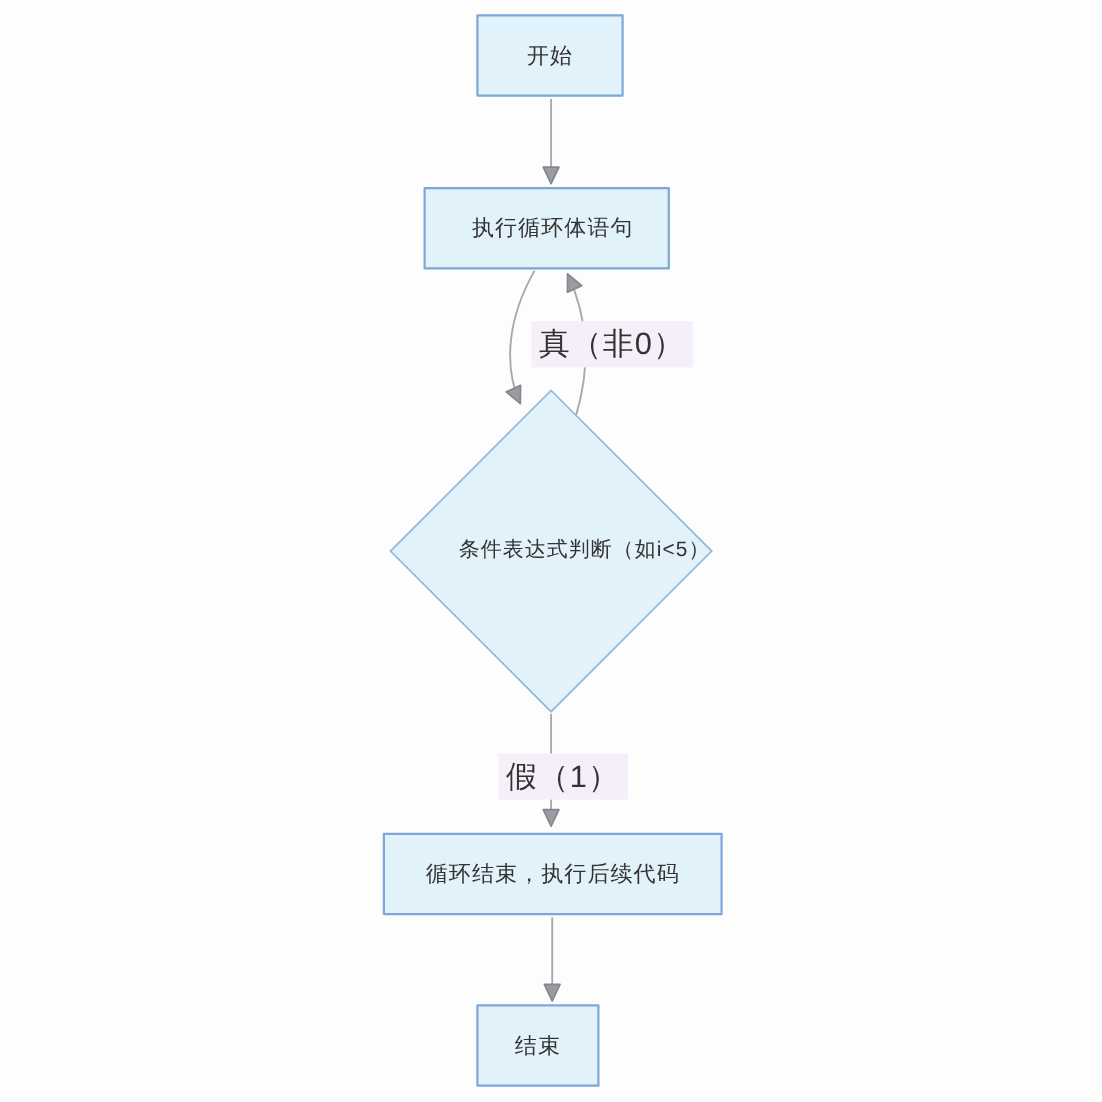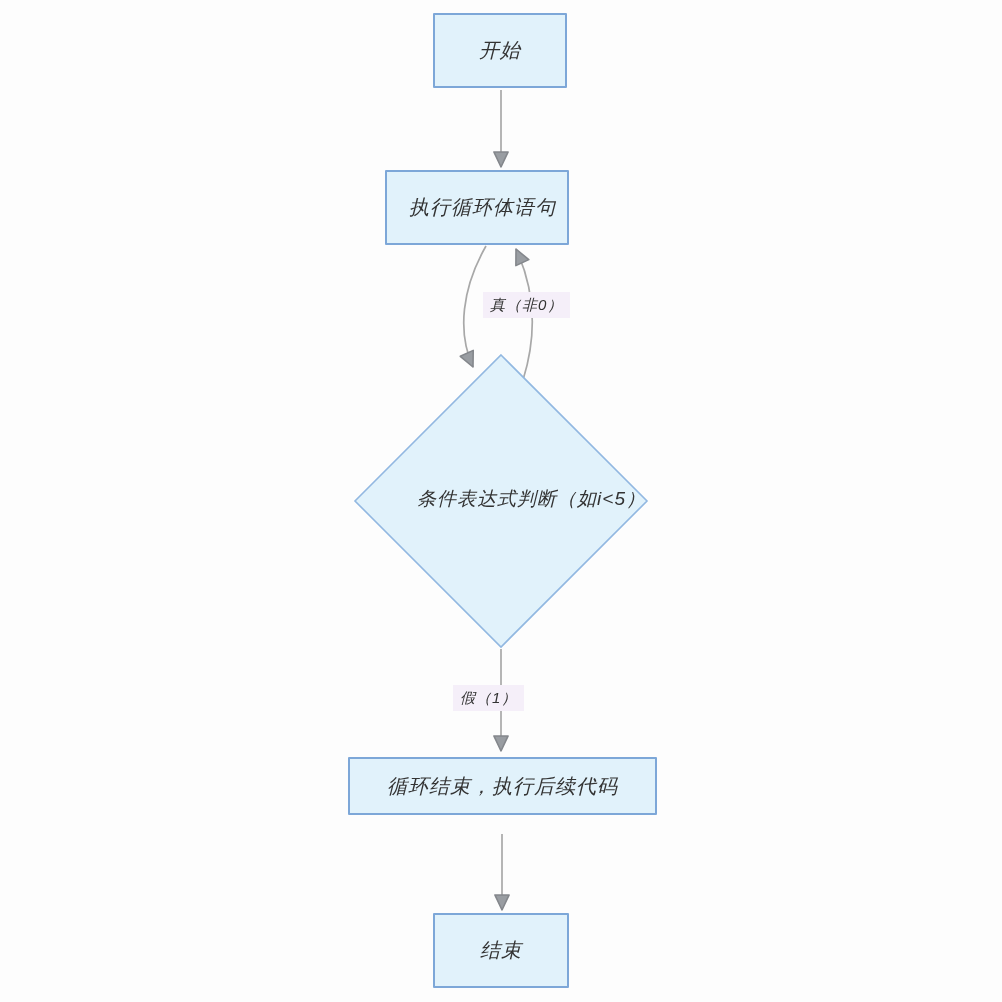--- a/index.html
+++ b/index.html
@@ -18,21 +18,20 @@
     background:var(--background);
     font-family:"Liberation Sans","DejaVu Sans",sans-serif;
     color:var(--text);
   }
   .canvas{
     position:relative;
     width:1002px;
     height:1002px;
     background:var(--background);
     overflow:hidden;
-    font-style:italic;
   }
   .edges{
     position:absolute;
     left:0;top:0;
     width:1002px;height:1002px;
   }
   .edges path.edge-line{
     fill:none;
     stroke:var(--edge);
     stroke-width:1.7;
@@ -64,21 +63,21 @@
     top:486px;
     width:290px;
     text-align:right;
     font-size:19px;
     letter-spacing:1px;
     color:var(--text);
   }
   .edge-label{
     position:absolute;
     background:var(--label-bg);
-    font-size:15px;
+    font-size:28px;
     letter-spacing:1px;
     line-height:1.3;
     padding:3px 7px;
     color:var(--text);
     white-space:nowrap;
   }
   .edge-label.true-label{left:483px;top:292px;}
   .edge-label.false-label{left:453px;top:685px;}
 </style>
 </head>
@@ -103,31 +102,31 @@
 
     <path class="edge-line" d="M 502 834 L 502 910" marker-end="url(#arrowhead)"></path>
 
     <polygon class="diamond-shape" points="501,355 647,501 501,647 355,501"></polygon>
   </svg>
 
   <div class="node rect" style="left:433px;top:13px;width:134px;height:75px;">
     <span>开始</span>
   </div>
 
-  <div class="node rect" style="left:385px;top:170px;width:184px;height:75px;padding-left:11px;">
+  <div class="node rect" style="left:385px;top:170px;width:224px;height:75px;padding-left:11px;">
     <span>执行循环体语句</span>
   </div>
 
   <div class="diamond-label">条件表达式判断（如i&lt;5）</div>
 
   <div class="edge-label true-label">真（非0）</div>
 
   <div class="edge-label false-label">假（1）</div>
 
-  <div class="node rect" style="left:348px;top:757px;width:309px;height:58px;">
+  <div class="node rect" style="left:348px;top:757px;width:309px;height:75px;">
     <span>循环结束，执行后续代码</span>
   </div>
 
-  <div class="node rect" style="left:433px;top:913px;width:136px;height:75px;">
+  <div class="node rect" style="left:433px;top:913px;width:112px;height:75px;">
     <span>结束</span>
   </div>
 
 </div>
 
 </body></html>

